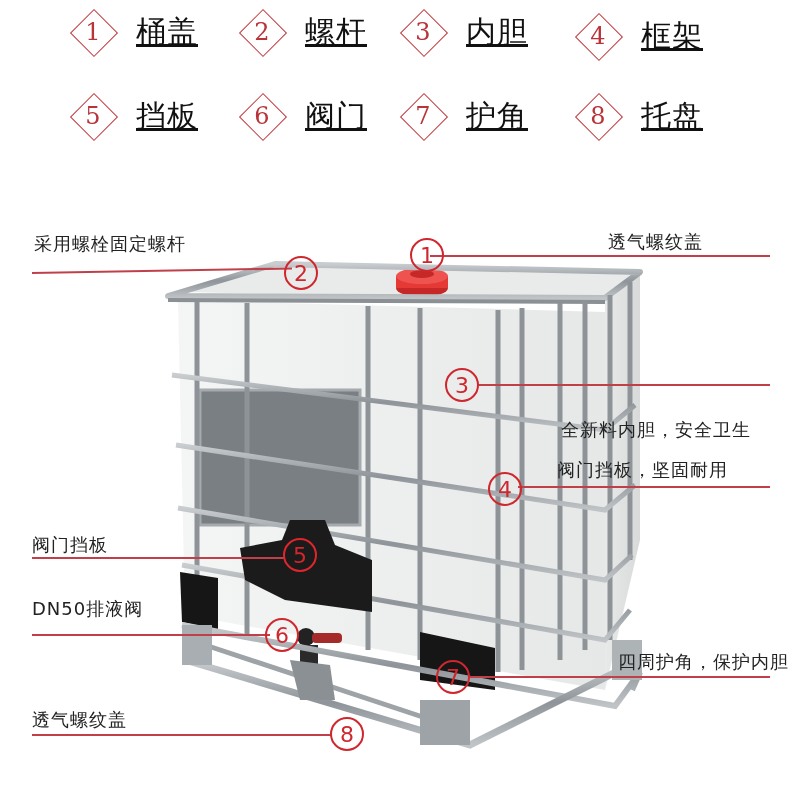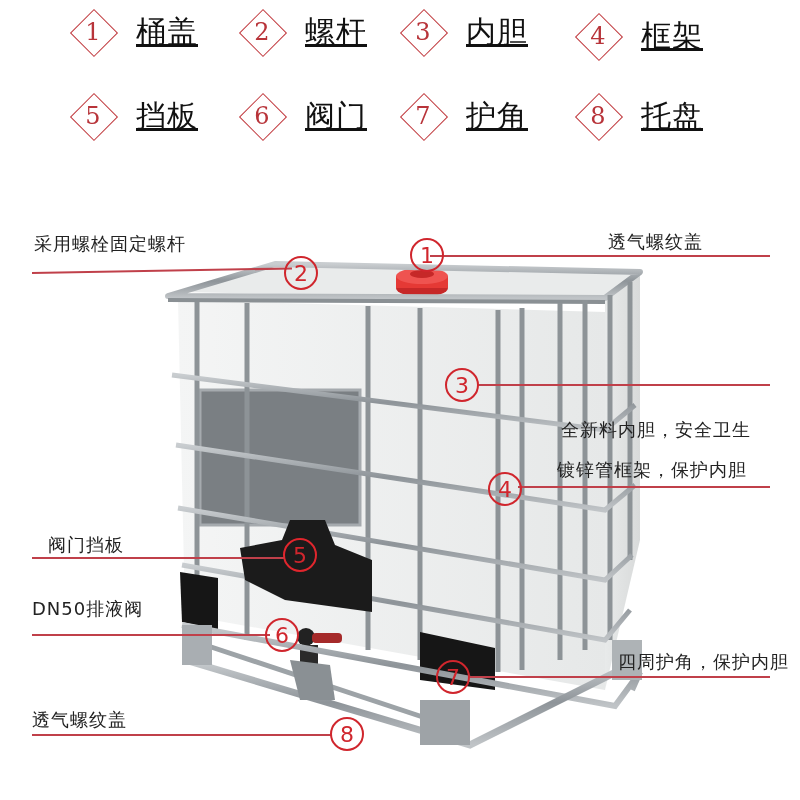--- a/index.html
+++ b/index.html
@@ -163,27 +163,27 @@
   <div class="num" style="left:284px;top:256px;">2</div>
 </div>
 
 <div>
   <div class="callout-text" style="left:561px;top:374px;margin-top:44px;">全新料内胆，安全卫生</div>
   <div class="line" style="left:478px;top:384px;width:292px;"></div>
   <div class="num" style="left:445px;top:368px;">3</div>
 </div>
 
 <div>
-  <div class="callout-text" style="left:557px;top:458px;">镀锌管框架，保护内胆</div>
+  <div class="callout-text" style="left:557px;top:458px;">阀门挡板，坚固耐用</div>
   <div class="line" style="left:518px;top:486px;width:252px;"></div>
   <div class="num" style="left:488px;top:472px;">4</div>
 </div>
 
 <div>
-  <div class="callout-text" style="left:32px;top:533px;margin-left:16px;">阀门挡板</div>
+  <div class="callout-text" style="left:32px;top:533px;">阀门挡板</div>
   <div class="line" style="left:32px;top:557px;width:252px;"></div>
   <div class="num filled" style="left:283px;top:538px;">5</div>
 </div>
 
 <div>
   <div class="callout-text" style="left:32px;top:597px;">DN50排液阀</div>
   <div class="line" style="left:32px;top:634px;width:238px;"></div>
   <div class="num" style="left:265px;top:618px;">6</div>
 </div>
 

